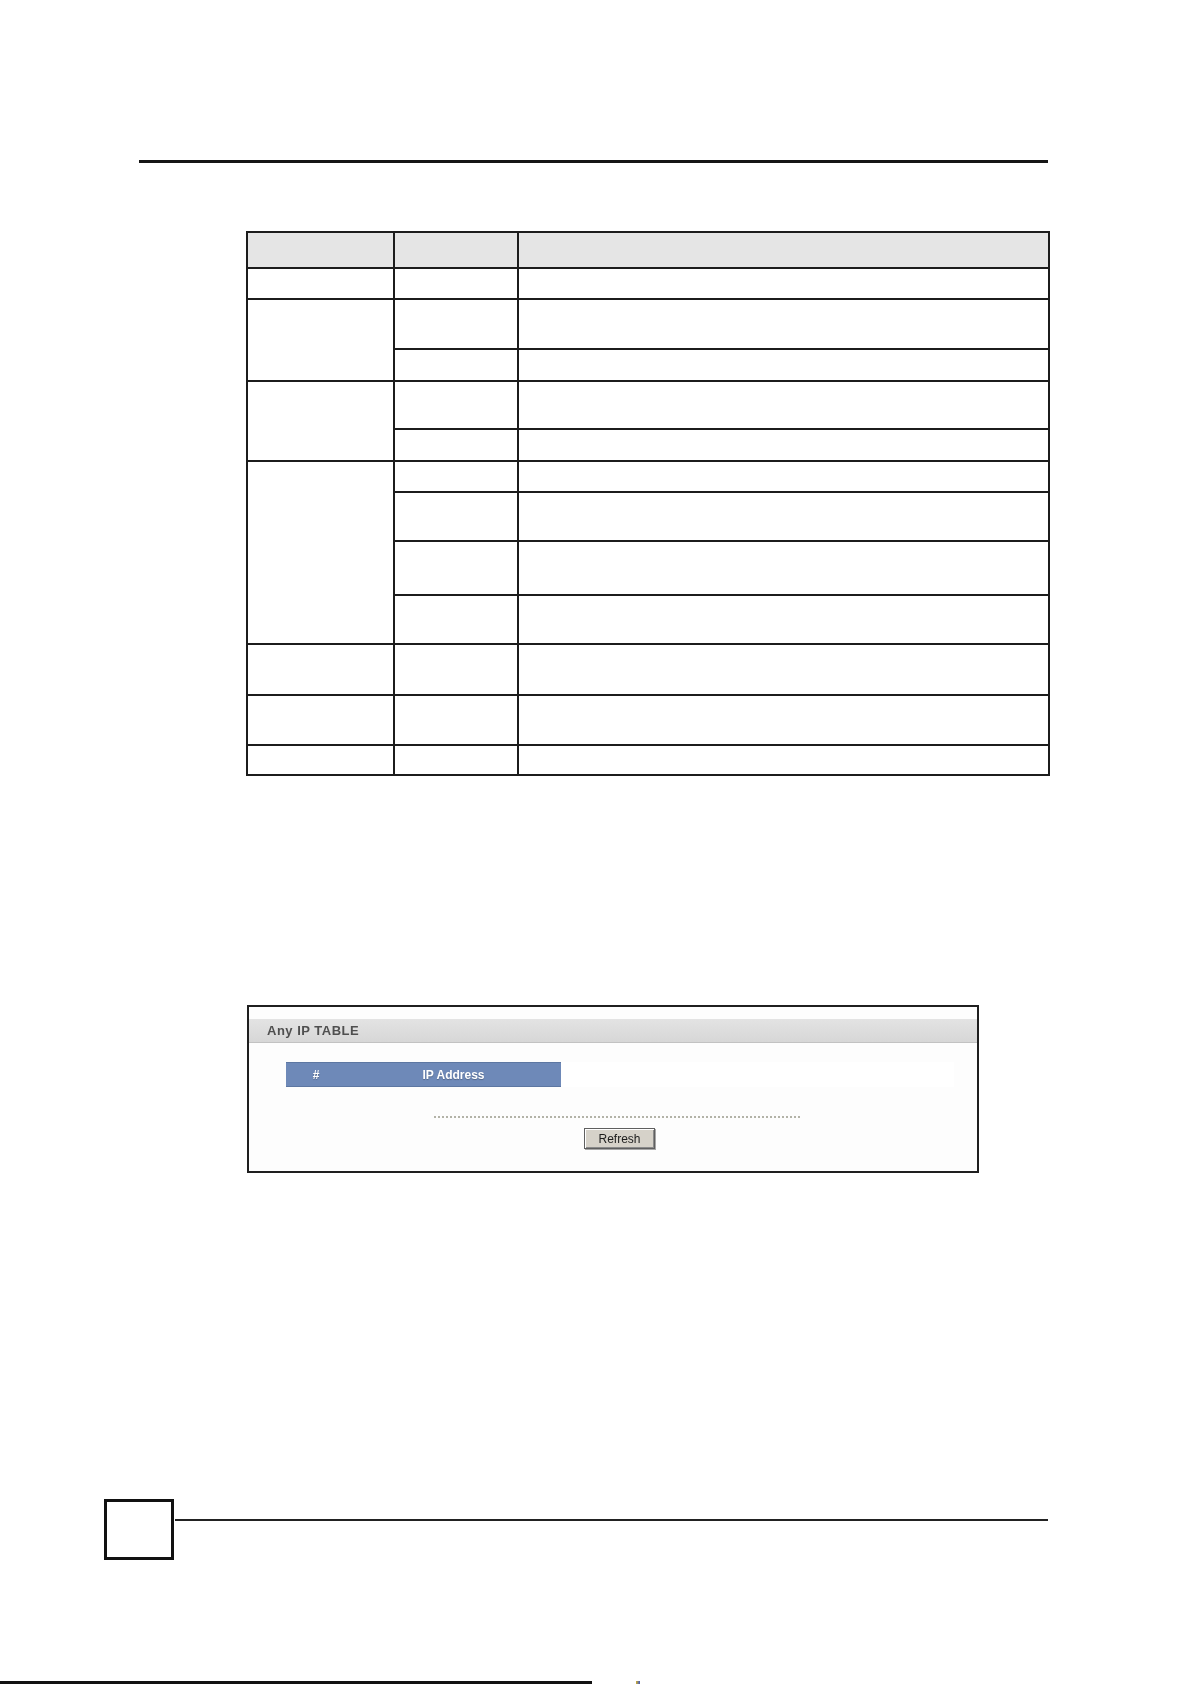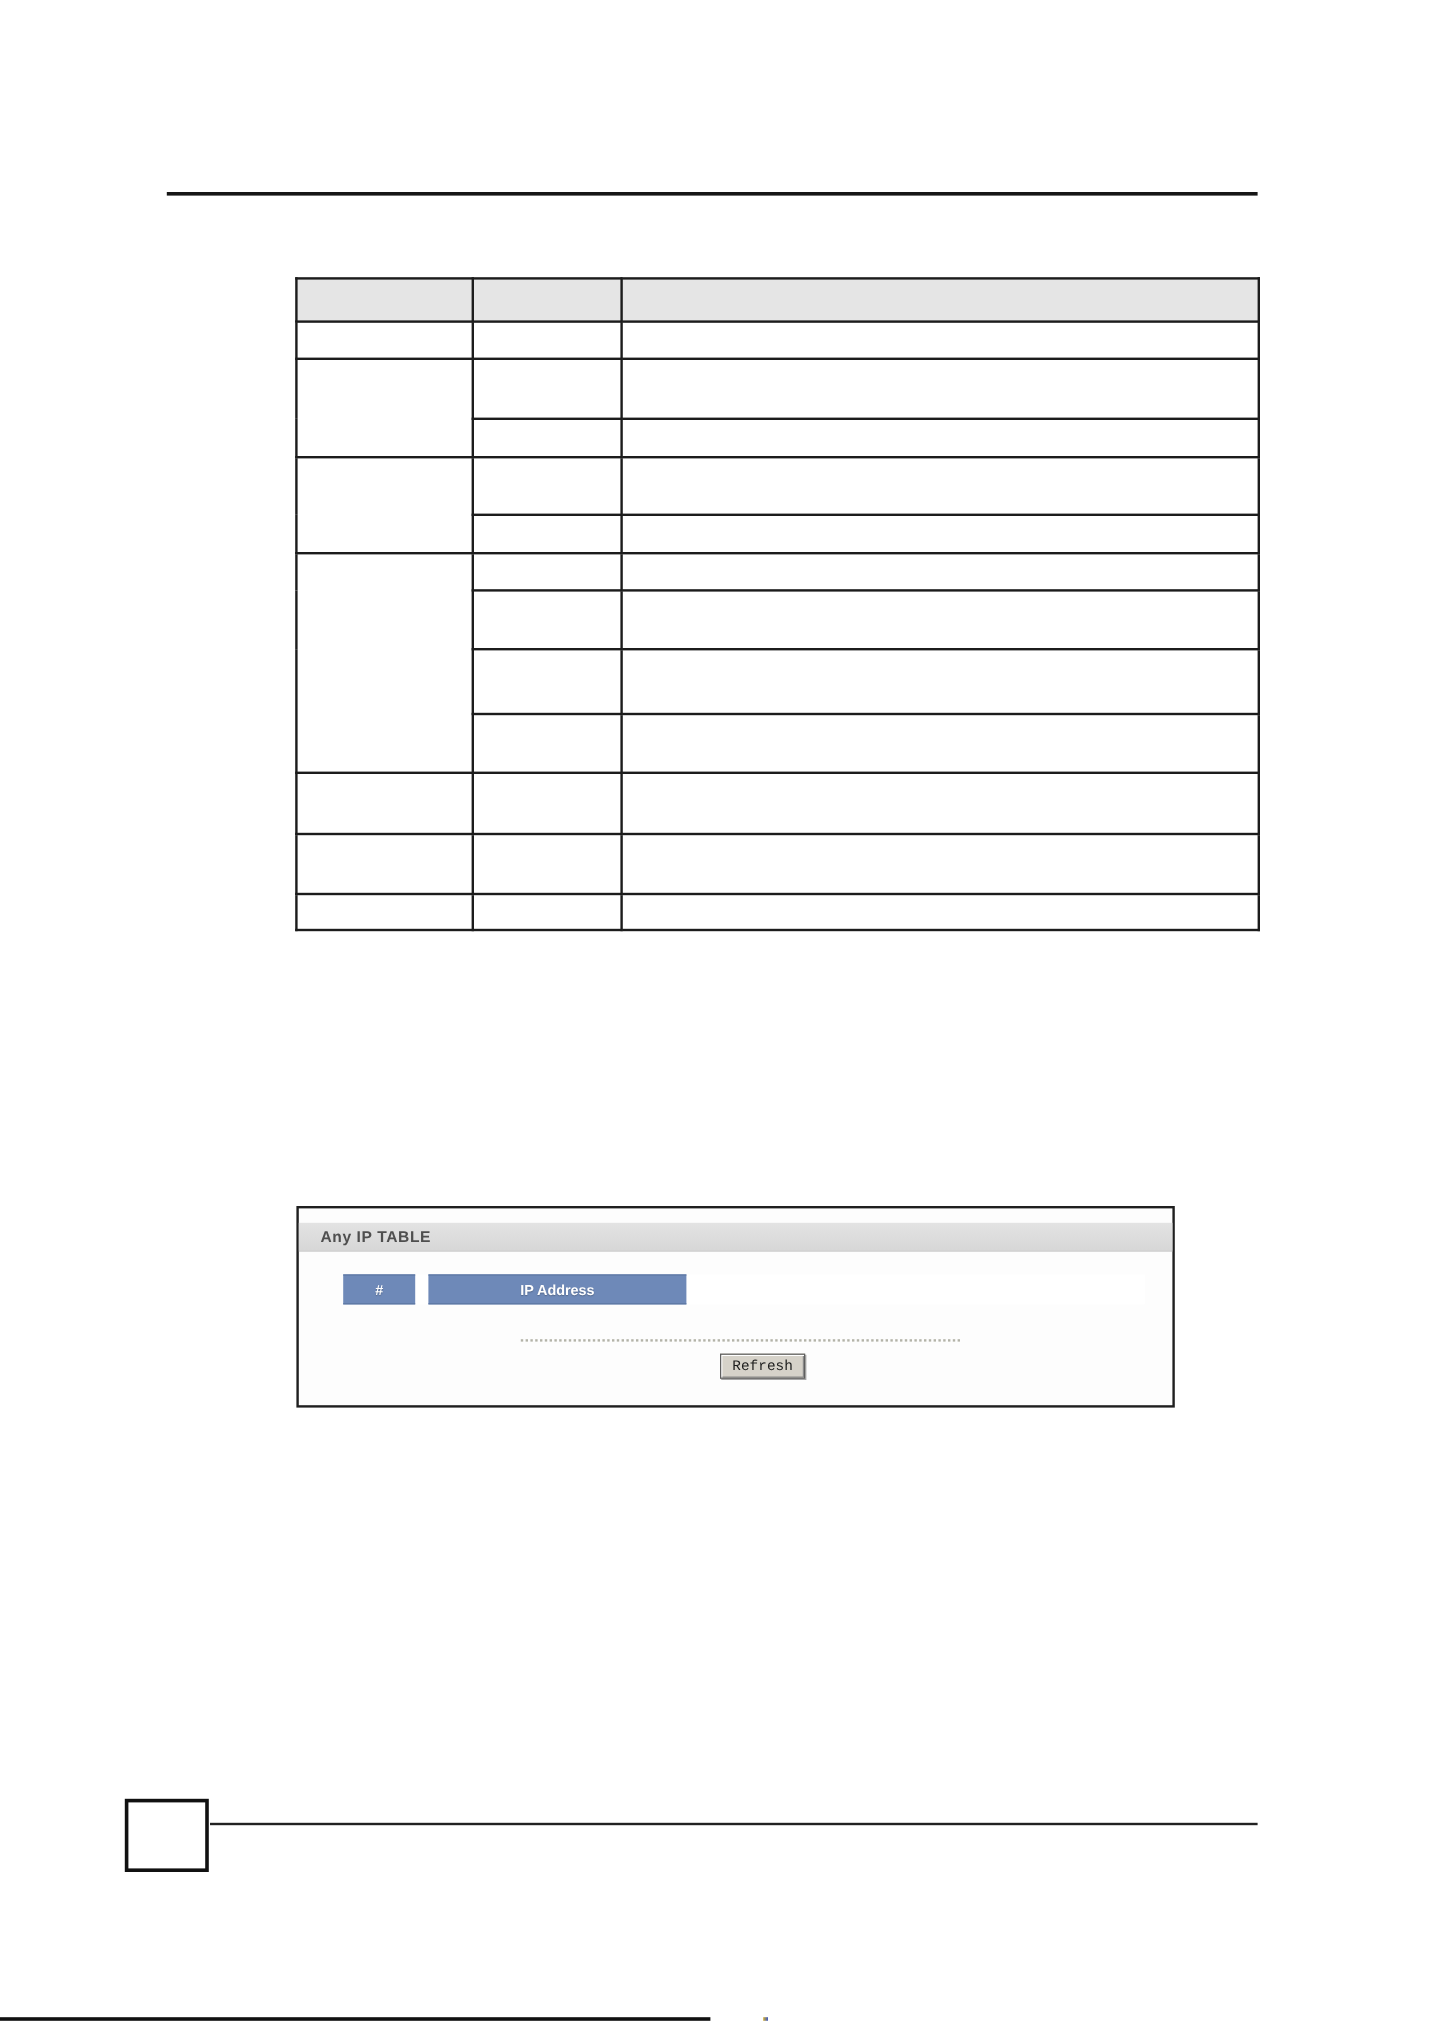--- a/index.html
+++ b/index.html
@@ -42,30 +42,30 @@
     position: absolute; left: 37px; top: 55px; width: 668px; height: 25px;
     display: flex; background: #ffffff;
   }
   .blue-cell {
     background: #6e89b8; color: #ffffff; font-size: 12px; font-weight: bold;
     display: flex; align-items: center; justify-content: center;
     border-top: 1px solid #5d77a2; border-bottom: 1px solid #5d77a2;
     text-shadow: 0 1px 1px rgba(0,0,0,0.25);
   }
   .blue-cell.c1 { width: 60px; }
-  .blue-cell.c2 { width: 215px; margin-left: 11px; }
+  .blue-cell.c2 { width: 215px; margin-left: 0; }
   .blue-cell.c3 { width: 389px; margin-left: 2px; }
   .dotted-sep {
     position: absolute; left: 185px; top: 109px; width: 366px; height: 0;
     border-top: 2px dotted #b3b3a8;
   }
   .refresh-btn {
-    position: absolute; left: 351px; top: 121px; width: 71px; height: 21px;
+    position: absolute; left: 335px; top: 121px; width: 71px; height: 21px;
     background: #d6d2c9; color: #1c1c1c; font-size: 12px;
-    font-family: Liberation Mono, monospace;
+    font-family: Liberation Sans, sans-serif;
     border: 1px solid #5f5f5f;
     box-shadow: inset 1px 1px 0 #ffffff, inset -1px -1px 0 #8a8a8a, 1px 1px 0 #a7a7a7;
     display: flex; align-items: center; justify-content: center;
     cursor: pointer;
   }
 
   
   .page-box { position: absolute; left: 104px; top: 1499px; width: 70px; height: 61px; border: 3px solid #111111; background: #ffffff; }
   .footer-rule { position: absolute; left: 175px; top: 1519px; width: 873px; height: 2px; background: #222222; }
 

